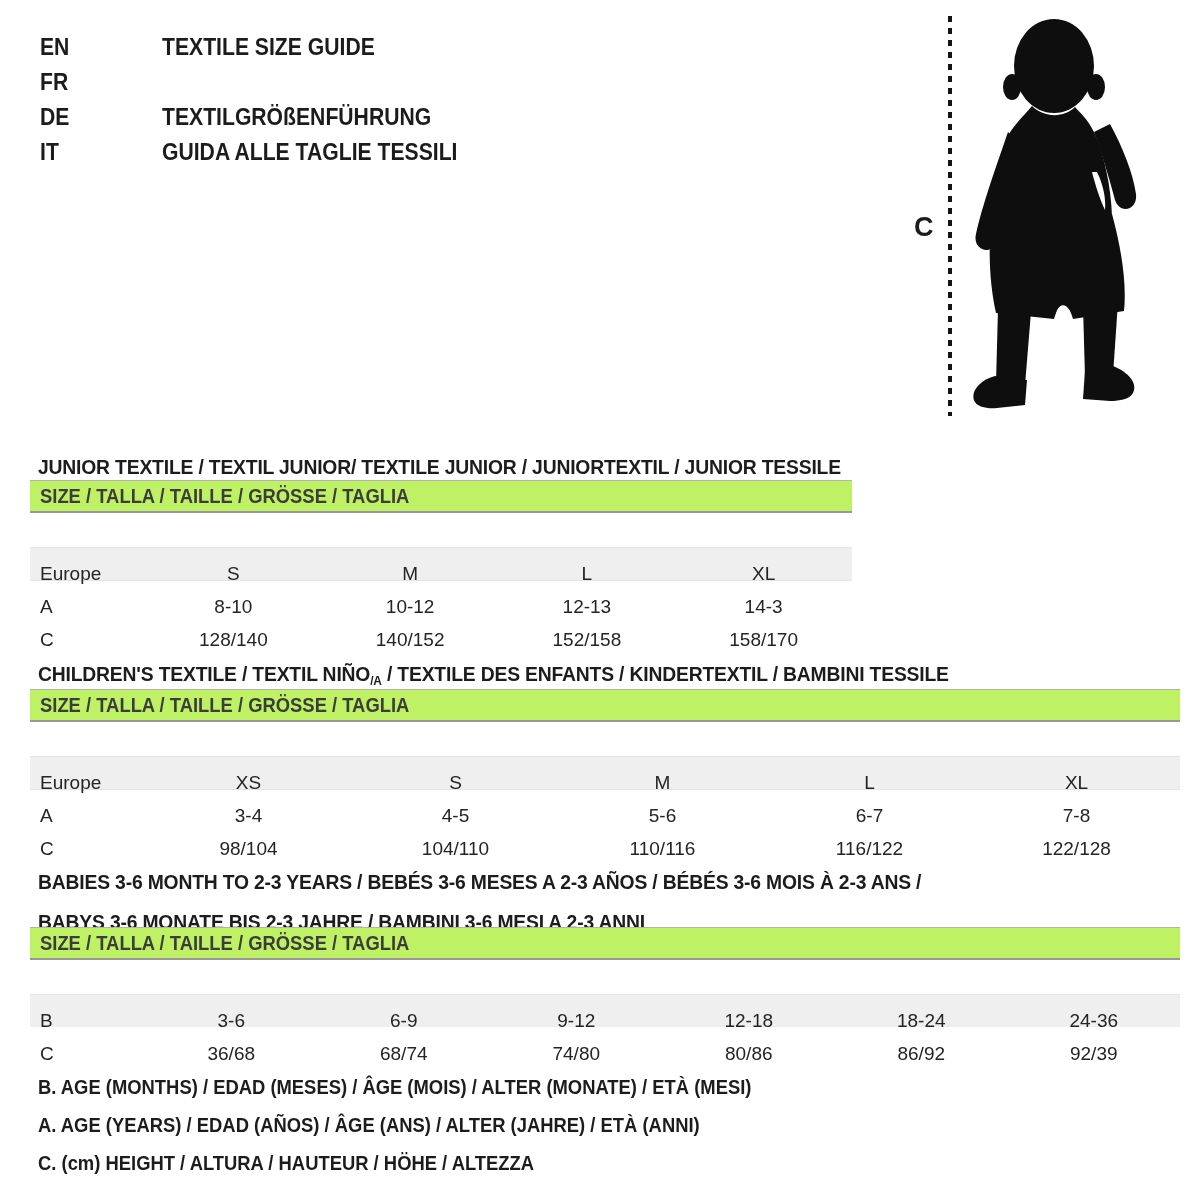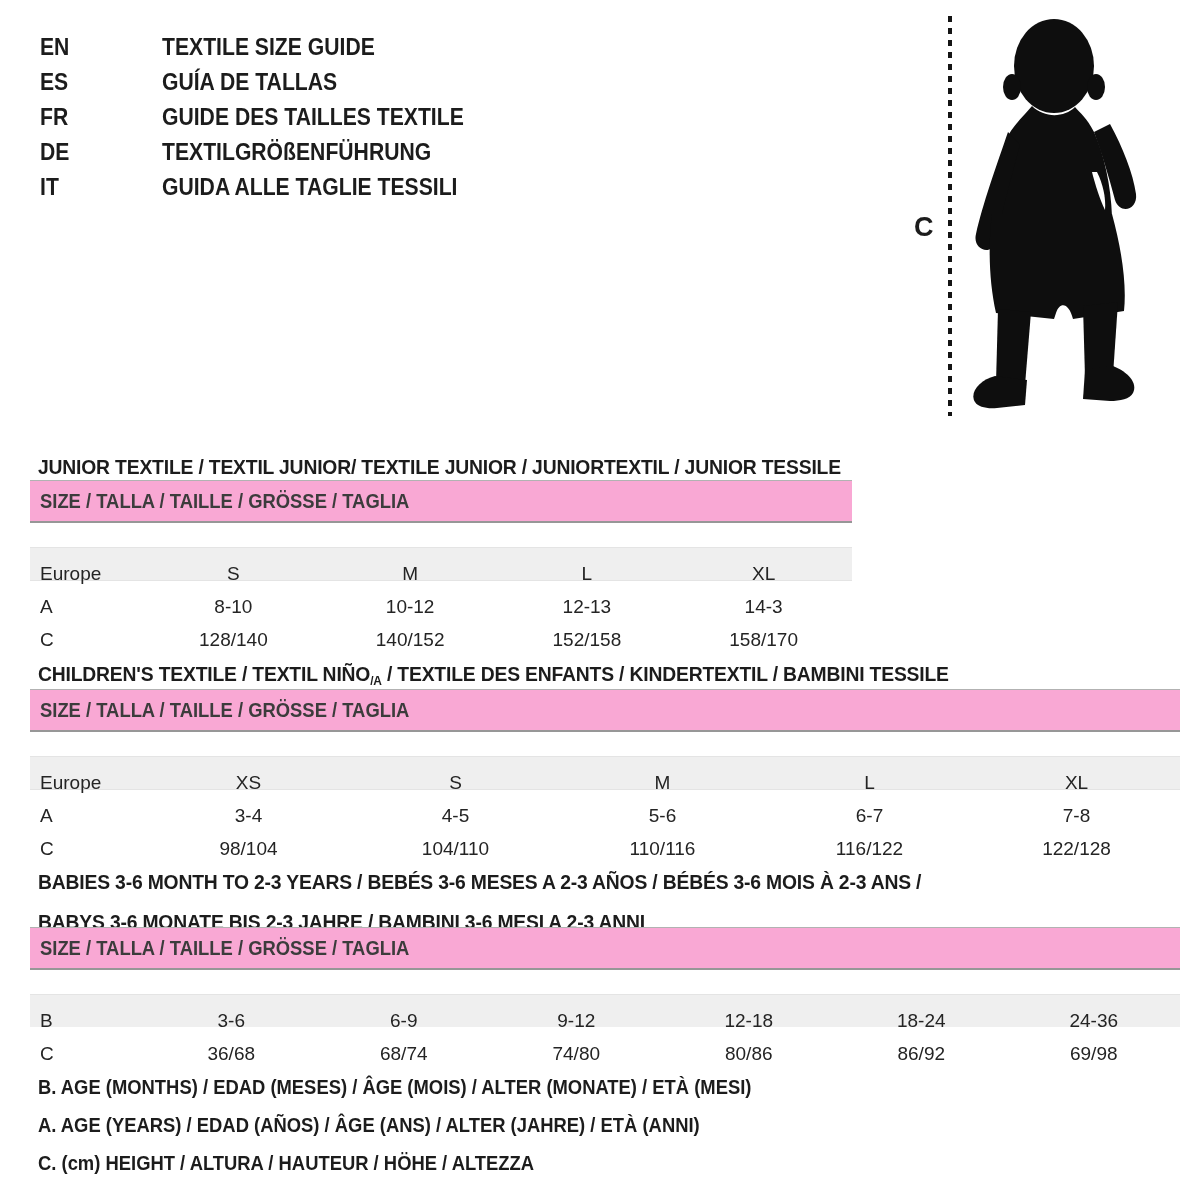--- a/index.html
+++ b/index.html
@@ -25,22 +25,22 @@
   .measure-label{position:absolute;left:914px;top:212px;font-size:27px;font-weight:bold;}
   .silhouette{position:absolute;left:962px;top:14px;}
 
   
   .sec-title{position:absolute;left:38px;font-size:21px;font-weight:bold;letter-spacing:-.2px;line-height:24px;}
   .subs{font-size:13px;vertical-align:-4px;}
   .two-line{line-height:40px;}
 
   
   .size-bar{
-    position:absolute;left:30px;height:43px;box-sizing:border-box;
-    background:#f9a8d4;border-top:1px solid #b2b2b2;border-bottom:2px solid #979797;
+    position:absolute;left:30px;height:33px;box-sizing:border-box;
+    background:#bef264;border-top:1px solid #b2b2b2;border-bottom:2px solid #979797;
     display:flex;align-items:center;padding-left:10px;
     font-size:20px;font-weight:bold;color:#3c3c3c;
   }
   .w-junior{width:822px;}
   .w-wide{width:1150px;}
 
   
   .size-table{position:absolute;left:30px;}
   .t-junior{width:822px;}
   .t-wide{width:1150px;}
@@ -58,26 +58,21 @@
 </style>
 </head>
 <body>
 
 <section class="lang-block">
   <div class="lang-row">
     <span class="lang-code"><span class="cond">EN</span></span>
     <span class="lang-title"><span class="cond">TEXTILE SIZE GUIDE</span></span>
   </div>
   <div class="lang-row">
-    <span class="lang-code"><span class="cond">ES</span></span>
-    <span class="lang-title"><span class="cond">GUÍA DE TALLAS</span></span>
-  </div>
-  <div class="lang-row">
     <span class="lang-code"><span class="cond">FR</span></span>
-    <span class="lang-title"><span class="cond">GUIDE DES TAILLES TEXTILE</span></span>
   </div>
   <div class="lang-row">
     <span class="lang-code"><span class="cond">DE</span></span>
     <span class="lang-title"><span class="cond">TEXTILGRÖßENFÜHRUNG</span></span>
   </div>
   <div class="lang-row">
     <span class="lang-code"><span class="cond">IT</span></span>
     <span class="lang-title"><span class="cond">GUIDA ALLE TAGLIE TESSILI</span></span>
   </div>
 </section>
@@ -181,21 +176,21 @@
     <span>18-24</span>
     <span>24-36</span>
   </div>
   <div class="t-row stripe">
     <span>C</span>
     <span>36/68</span>
     <span>68/74</span>
     <span>74/80</span>
     <span>80/86</span>
     <span>86/92</span>
-    <span>69/98</span>
+    <span>92/39</span>
   </div>
 </div>
 
 <section class="footnotes">
   <div><span class="cond">B. AGE (MONTHS) / EDAD (MESES) / ÂGE (MOIS) / ALTER (MONATE) / ETÀ (MESI)</span></div>
   <div><span class="cond">A. AGE (YEARS) / EDAD (AÑOS) / ÂGE (ANS) / ALTER (JAHRE) / ETÀ (ANNI)</span></div>
   <div><span class="cond">C. (cm) HEIGHT / ALTURA / HAUTEUR / HÖHE / ALTEZZA</span></div>
 </section>
 
 </body></html>

